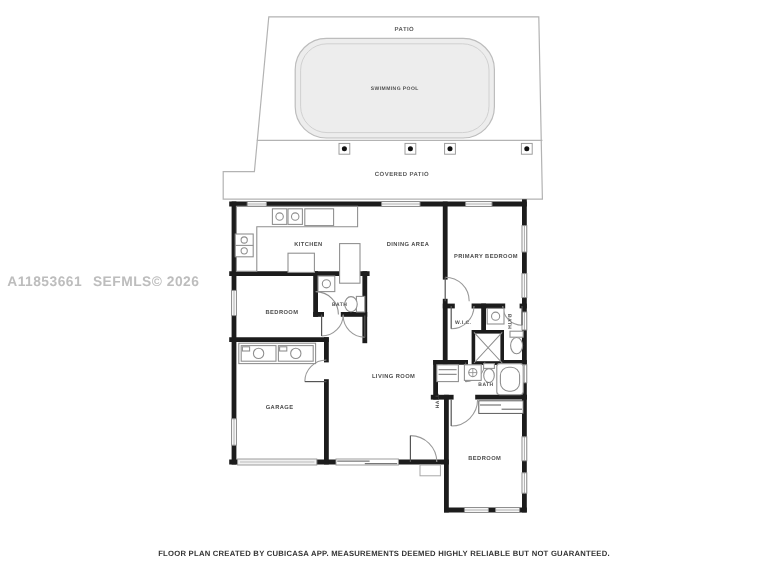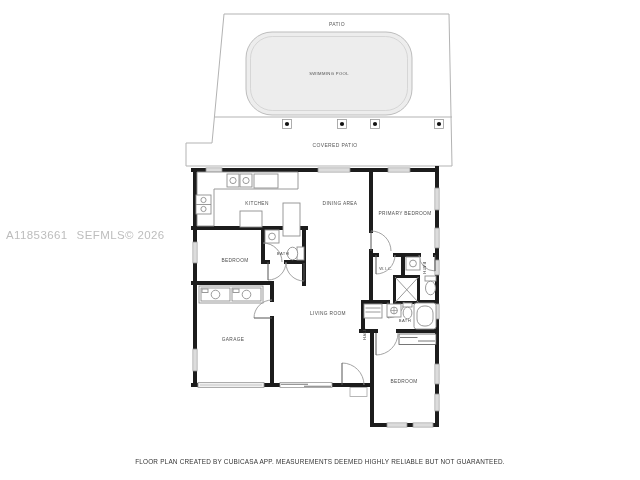--- a/index.html
+++ b/index.html
@@ -1,17 +1,17 @@
 <!DOCTYPE html>
 <html><head>
 <meta charset="utf-8">
 <style>
   html,body{margin:0;padding:0;background:#fff;}
   .stage{position:relative;width:640px;height:480px;background:#ffffff;overflow:hidden;
-         font-family:"Liberation Sans",sans-serif;}
+         font-family:"Liberation Sans",sans-serif;font-weight:bold;}
   .watermark{position:absolute;left:6px;top:229px;font-size:11.5px;color:#bdbdbd;
              letter-spacing:.4px;white-space:nowrap;}
   .watermark .gap{display:inline-block;width:9px;}
   .footer{position:absolute;left:0;top:458px;width:640px;text-align:center;
           font-size:6.4px;color:#333;letter-spacing:.2px;}
   svg{position:absolute;left:0;top:0;}
   svg text{font-family:"Liberation Sans",sans-serif;fill:#4f4f4f;letter-spacing:.35px;}
   .lbl{font-size:4.8px;text-anchor:middle;}
   .lbl-sm{font-size:4.2px;text-anchor:middle;}
   .lbl-site{font-size:5px;text-anchor:middle;fill:#5a5a5a;}

